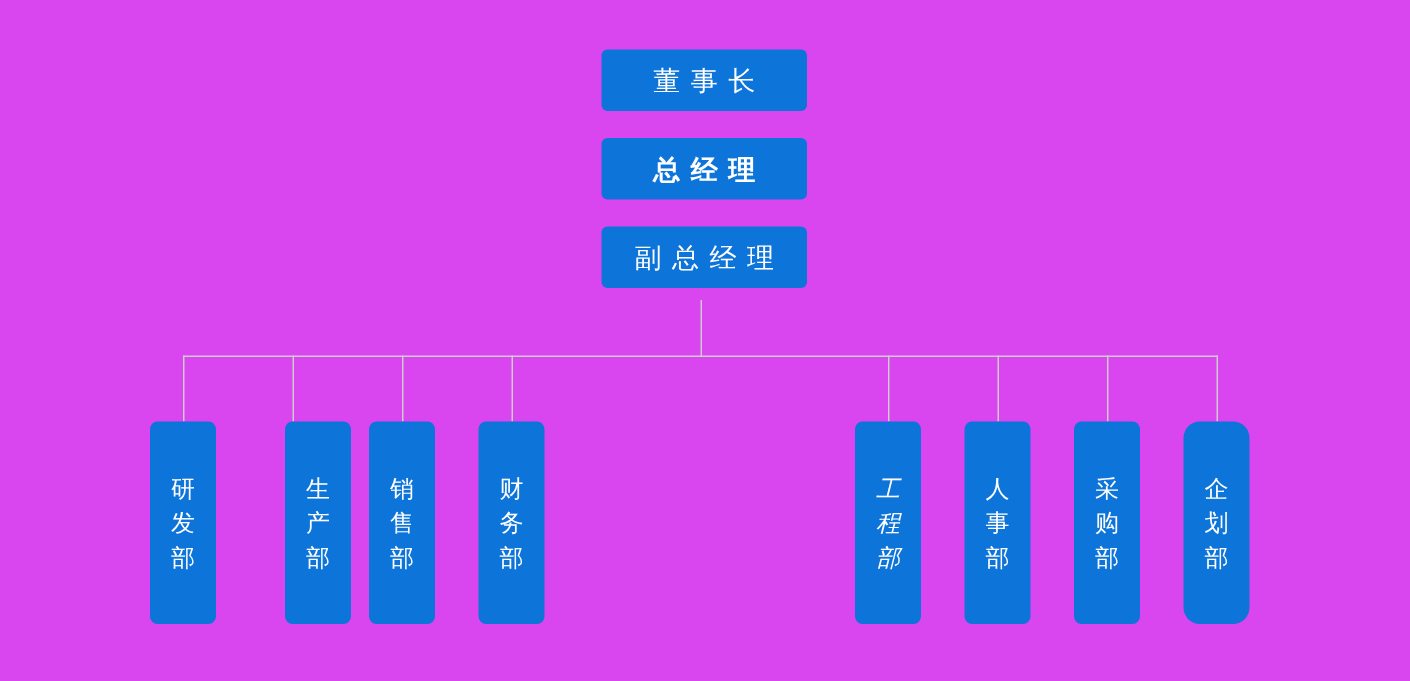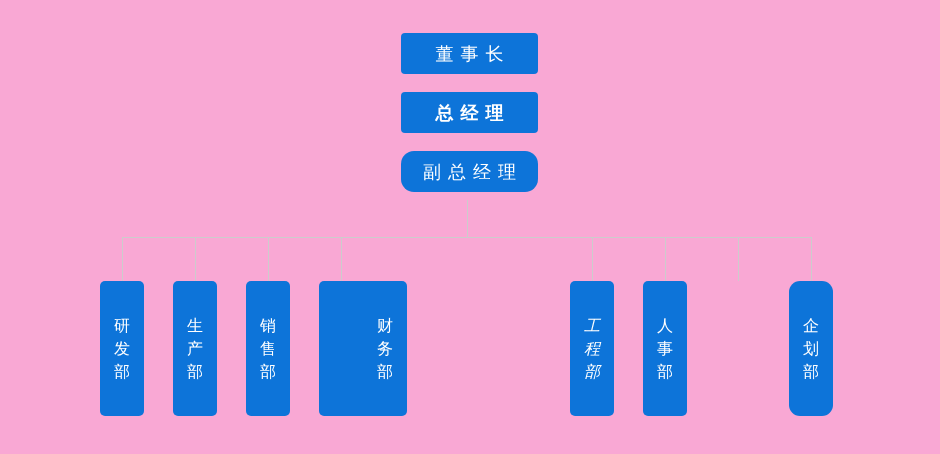--- a/index.html
+++ b/index.html
@@ -5,21 +5,21 @@
   html, body {
     margin: 0;
     padding: 0;
     background: #ffffff;
     font-family: "DejaVu Sans", "Liberation Sans", sans-serif;
   }
   .canvas {
     position: relative;
     width: 940px;
     height: 454px;
-    background: #f9a8d4;
+    background: #d946ef;
     overflow: hidden;
   }
   
   .top-node {
     position: absolute;
     left: 401px;
     width: 137px;
     height: 41px;
     background: #0d74d9;
     border-radius: 4px;
@@ -29,21 +29,21 @@
     justify-content: center;
   }
   .top-node .lbl {
     font-size: 18px;
     letter-spacing: 7px;
     text-indent: 7px;
     white-space: nowrap;
   }
   #top-node-1 { top: 33px; }
   #top-node-2 { top: 92px; font-weight: bold; }
-  #top-node-3 { top: 151px; border-radius: 13px; }
+  #top-node-3 { top: 151px; }
 
   
   .dept-node {
     position: absolute;
     top: 281px;
     width: 44px;
     height: 135px;
     background: #0d74d9;
     border-radius: 5px;
     color: #ffffff;
@@ -52,23 +52,23 @@
     justify-content: center;
   }
   .dept-node .lbl {
     width: 16px;
     font-size: 16px;
     line-height: 23px;
     text-align: center;
     word-break: break-all;
   }
   #dept-1 { left: 100px; }
-  #dept-2 { left: 173px; }
+  #dept-2 { left: 190px; }
   #dept-3 { left: 246px; }
-  #dept-4 { left: 319px; padding-left: 44px; }
+  #dept-4 { left: 319px; }
   #dept-5 { left: 570px; font-style: italic; }
   #dept-6 { left: 643px; }
   #dept-7 { left: 716px; }
   #dept-8 { left: 789px; border-radius: 11px; }
 
   
   .line {
     position: absolute;
     background: #cccccc;
   }
@@ -135,17 +135,20 @@
   </div>
   <div class="dept-node" id="dept-4">
     <span class="lbl">财务部</span>
   </div>
   <div class="dept-node" id="dept-5">
     <span class="lbl">工程部</span>
   </div>
   <div class="dept-node" id="dept-6">
     <span class="lbl">人事部</span>
   </div>
+  <div class="dept-node" id="dept-7">
+    <span class="lbl">采购部</span>
+  </div>
   <div class="dept-node" id="dept-8">
     <span class="lbl">企划部</span>
   </div>
 
 </div>
 
 </body></html>

